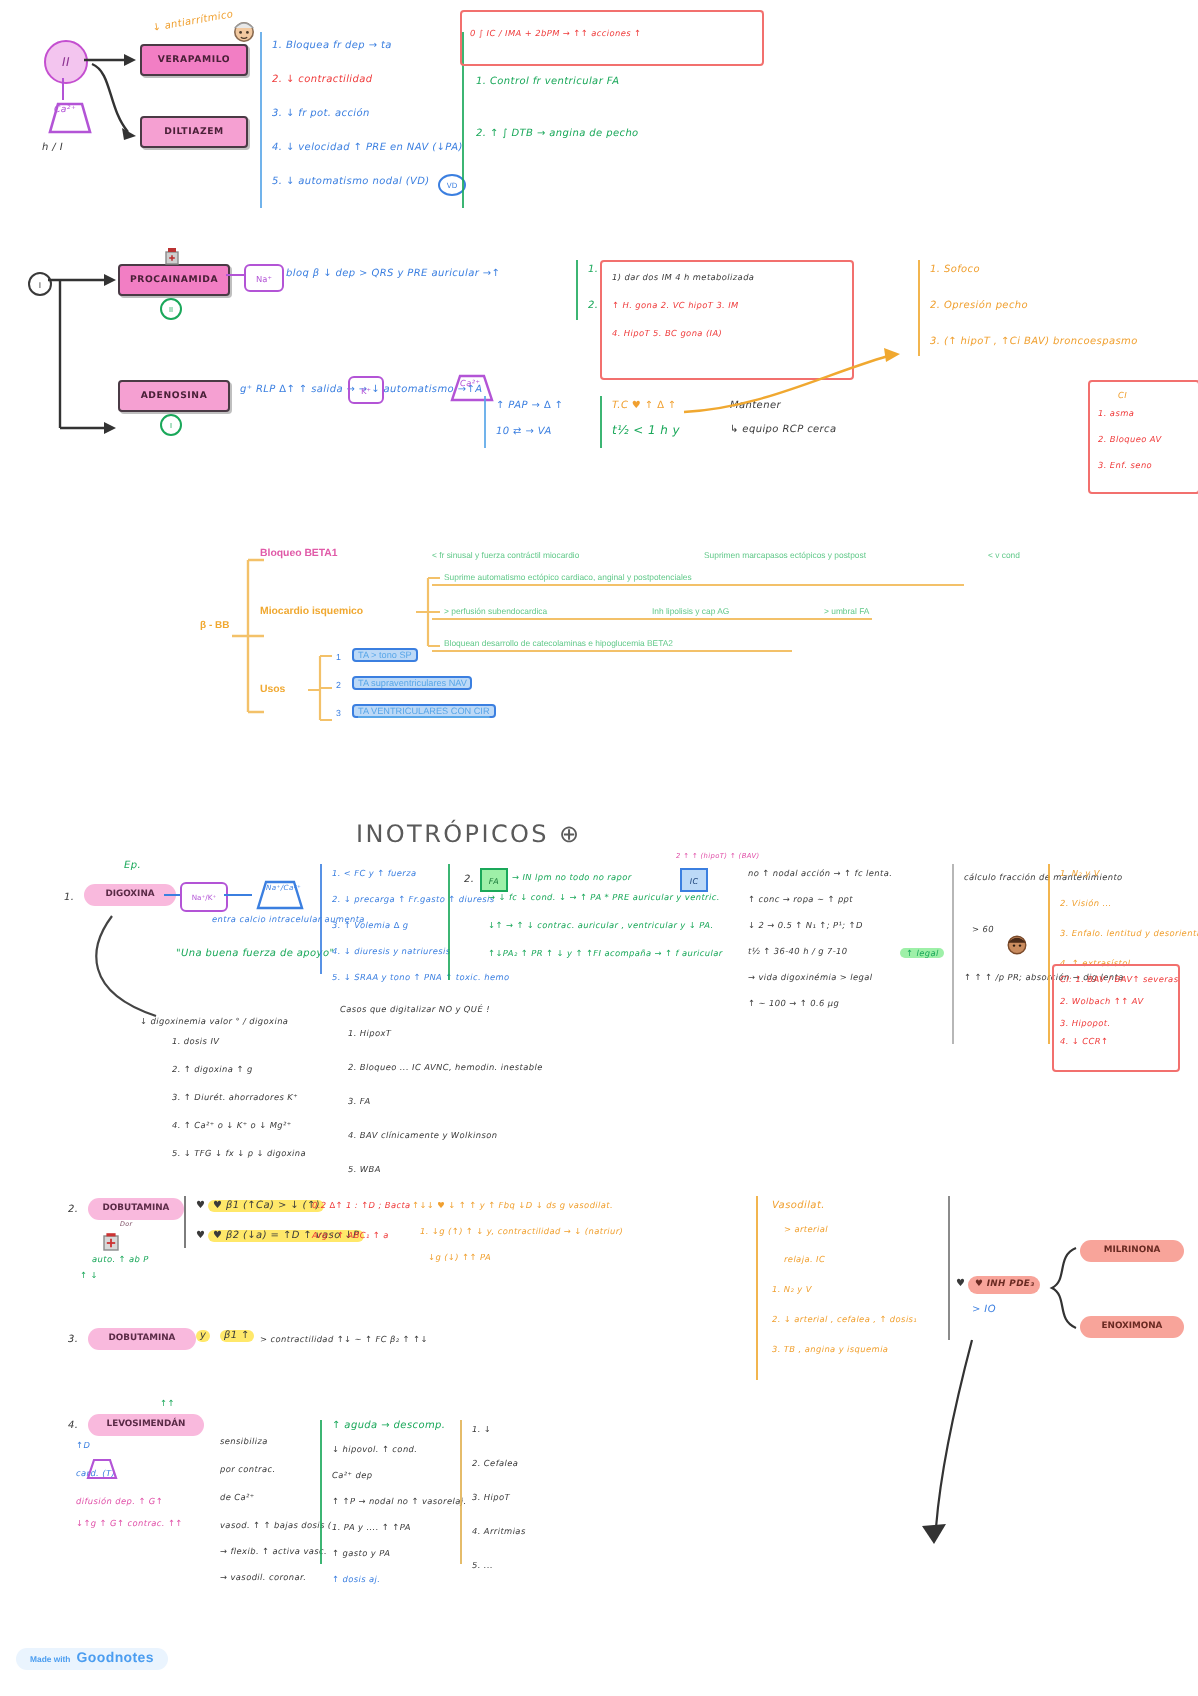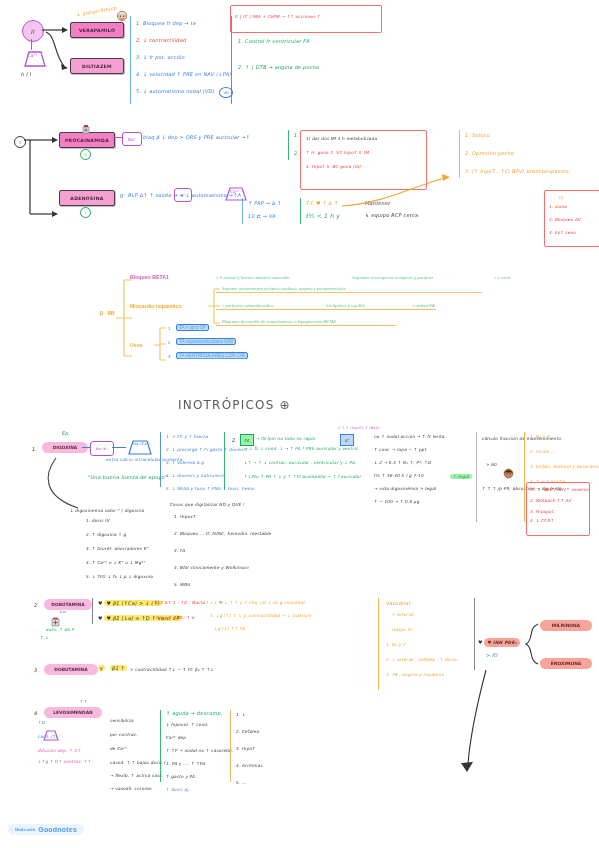--- a/index.html
+++ b/index.html
@@ -63,20 +63,21 @@
   .typed{font-family:"Liberation Sans",sans-serif;white-space:nowrap;}
   .t-mag{color:#e05aa8;font-weight:bold;font-size:5.2px;}
   .t-org{color:#f0a830;font-weight:bold;font-size:5.2px;}
   .t-grn{color:#62c98a;font-size:4.2px;}
   .t-blu{color:#58a6e8;font-size:4.6px;}
   .t-blu2{color:#3b7fe0;font-size:4.4px;}
 
   .title{
     font-family:"DejaVu Sans",sans-serif;font-size:12px;color:#5a5a5a;
     letter-spacing:1.2px;
+    margin-top:12px;
   }
 
   .goodnotes{
     background:#eaf4fe;border-radius:7px;color:#4b9df0;
     display:flex;align-items:center;gap:3px;padding:2px 7px;
   }
   .gn-made{font-size:4.2px;font-weight:bold;}
   .gn-name{font-size:7px;font-weight:bold;letter-spacing:.2px;}
   svg{overflow:visible;}
 </style>

